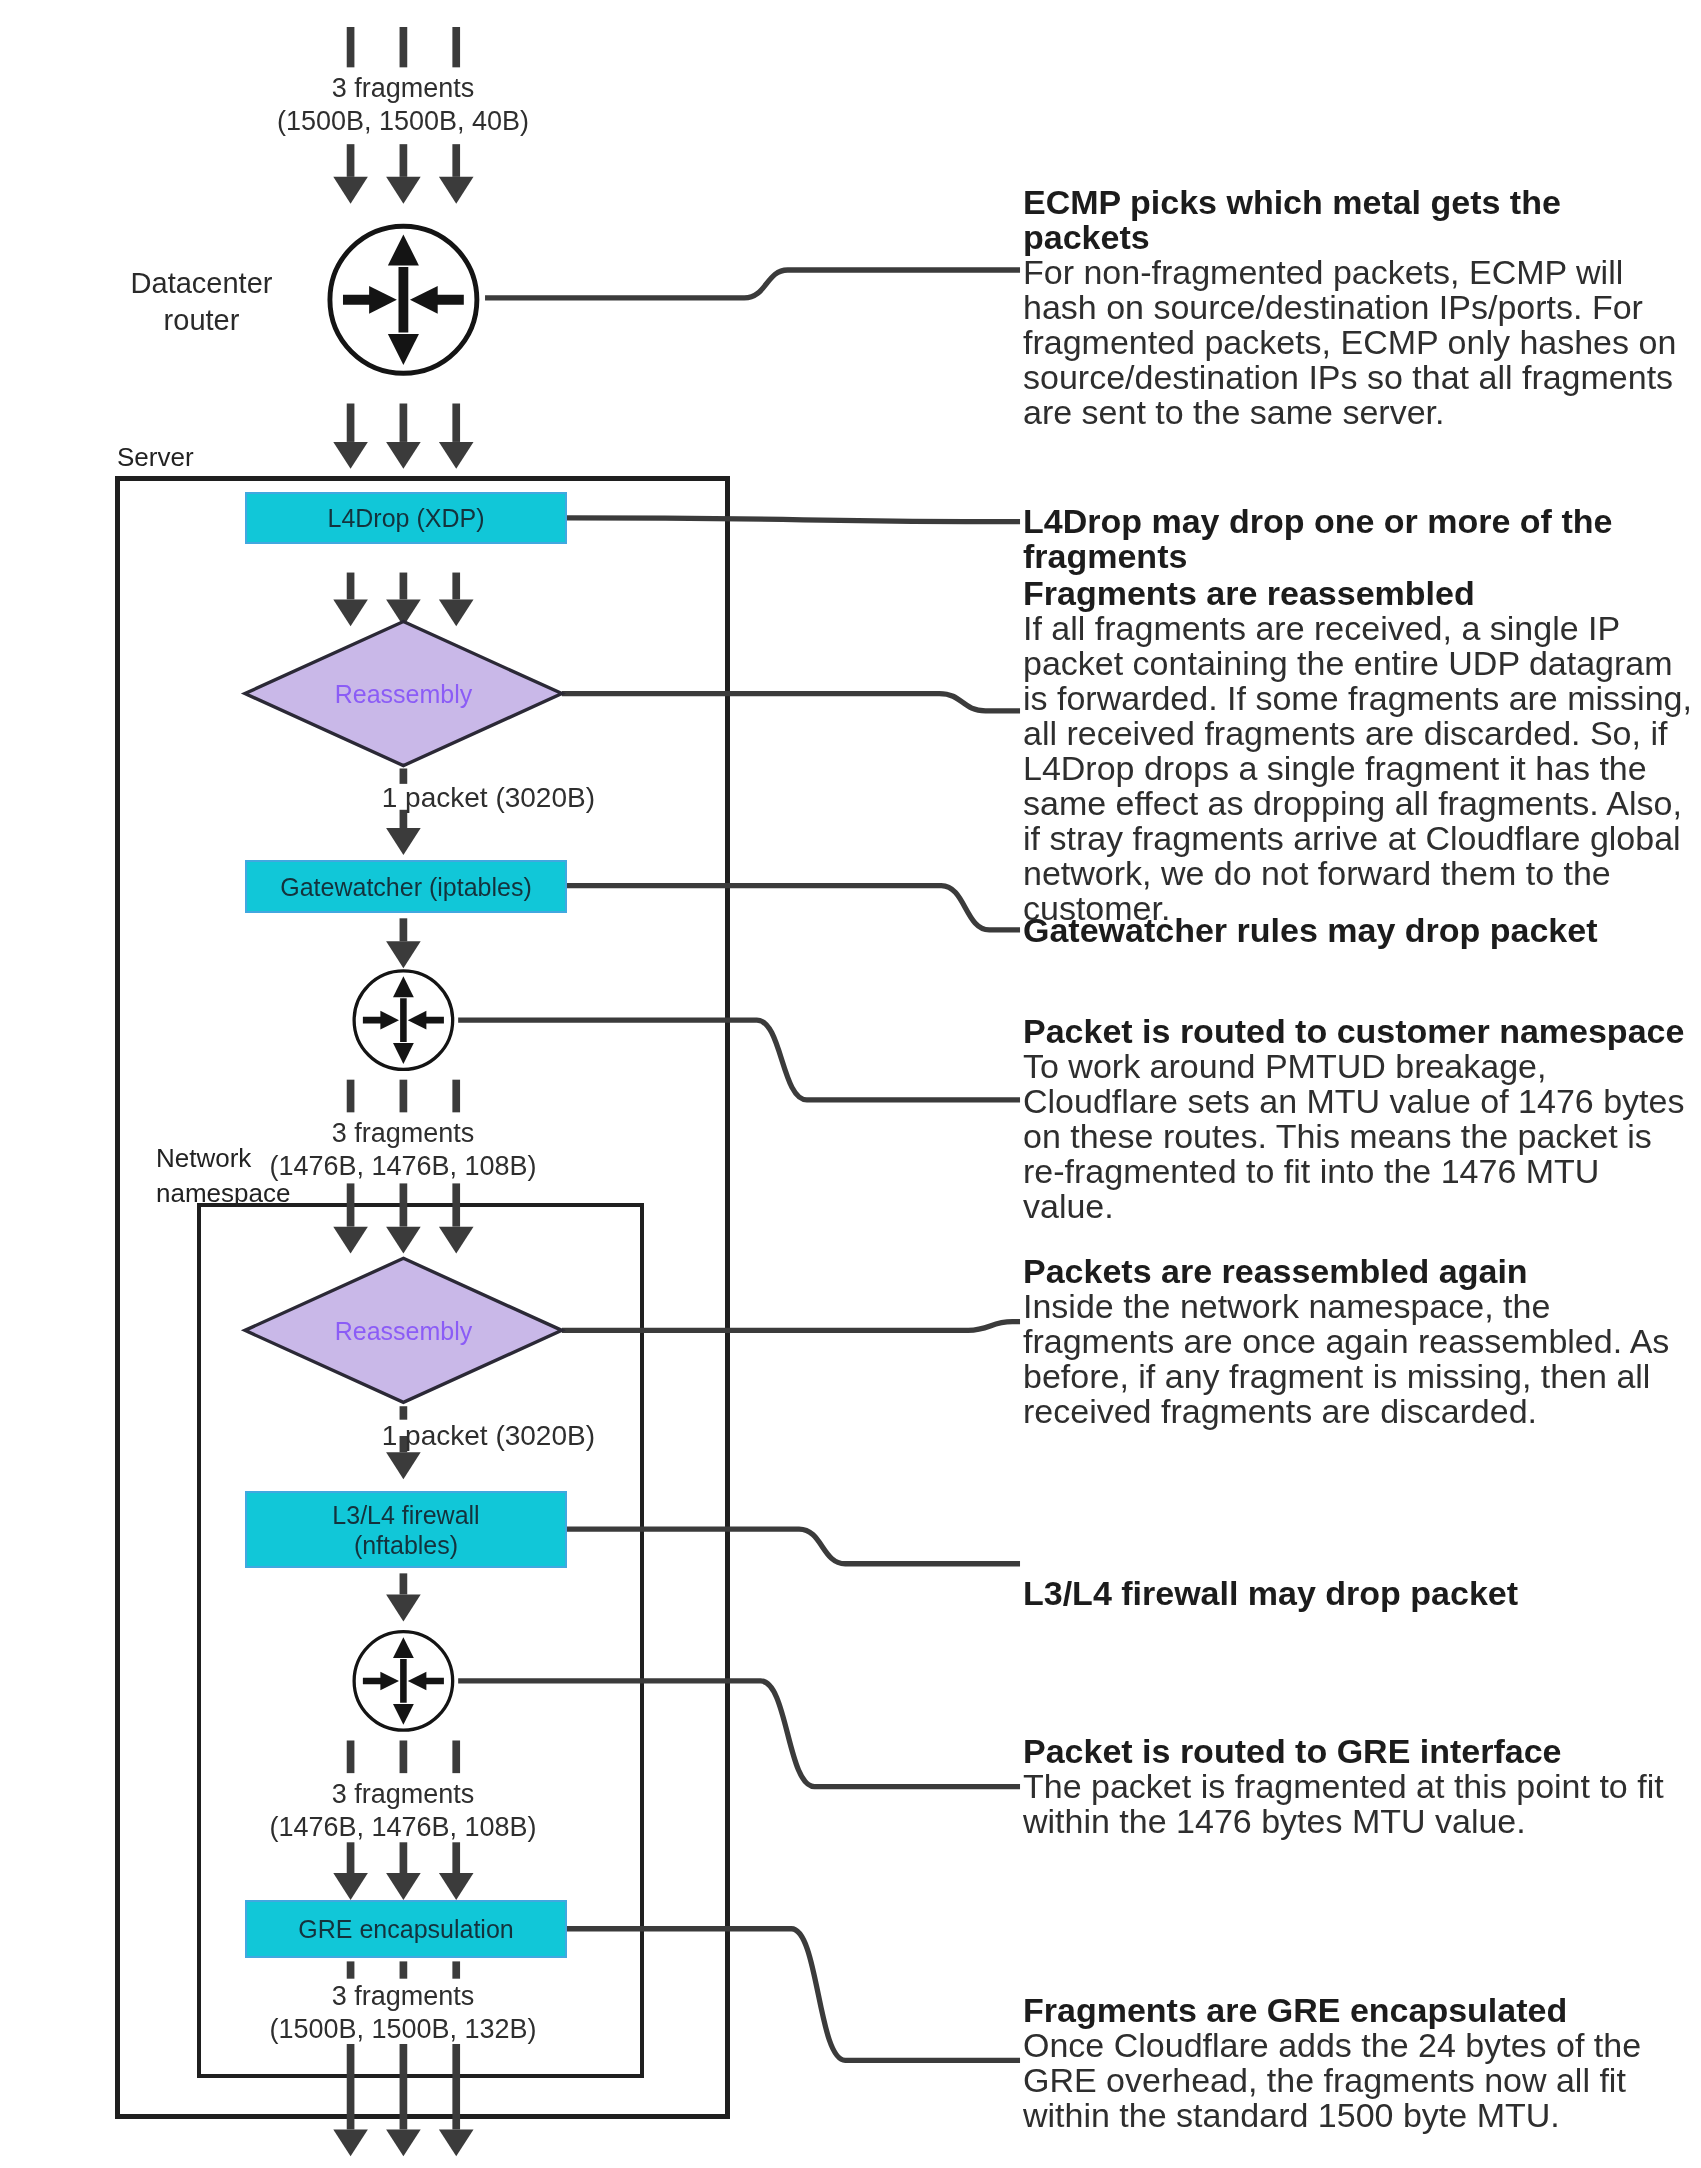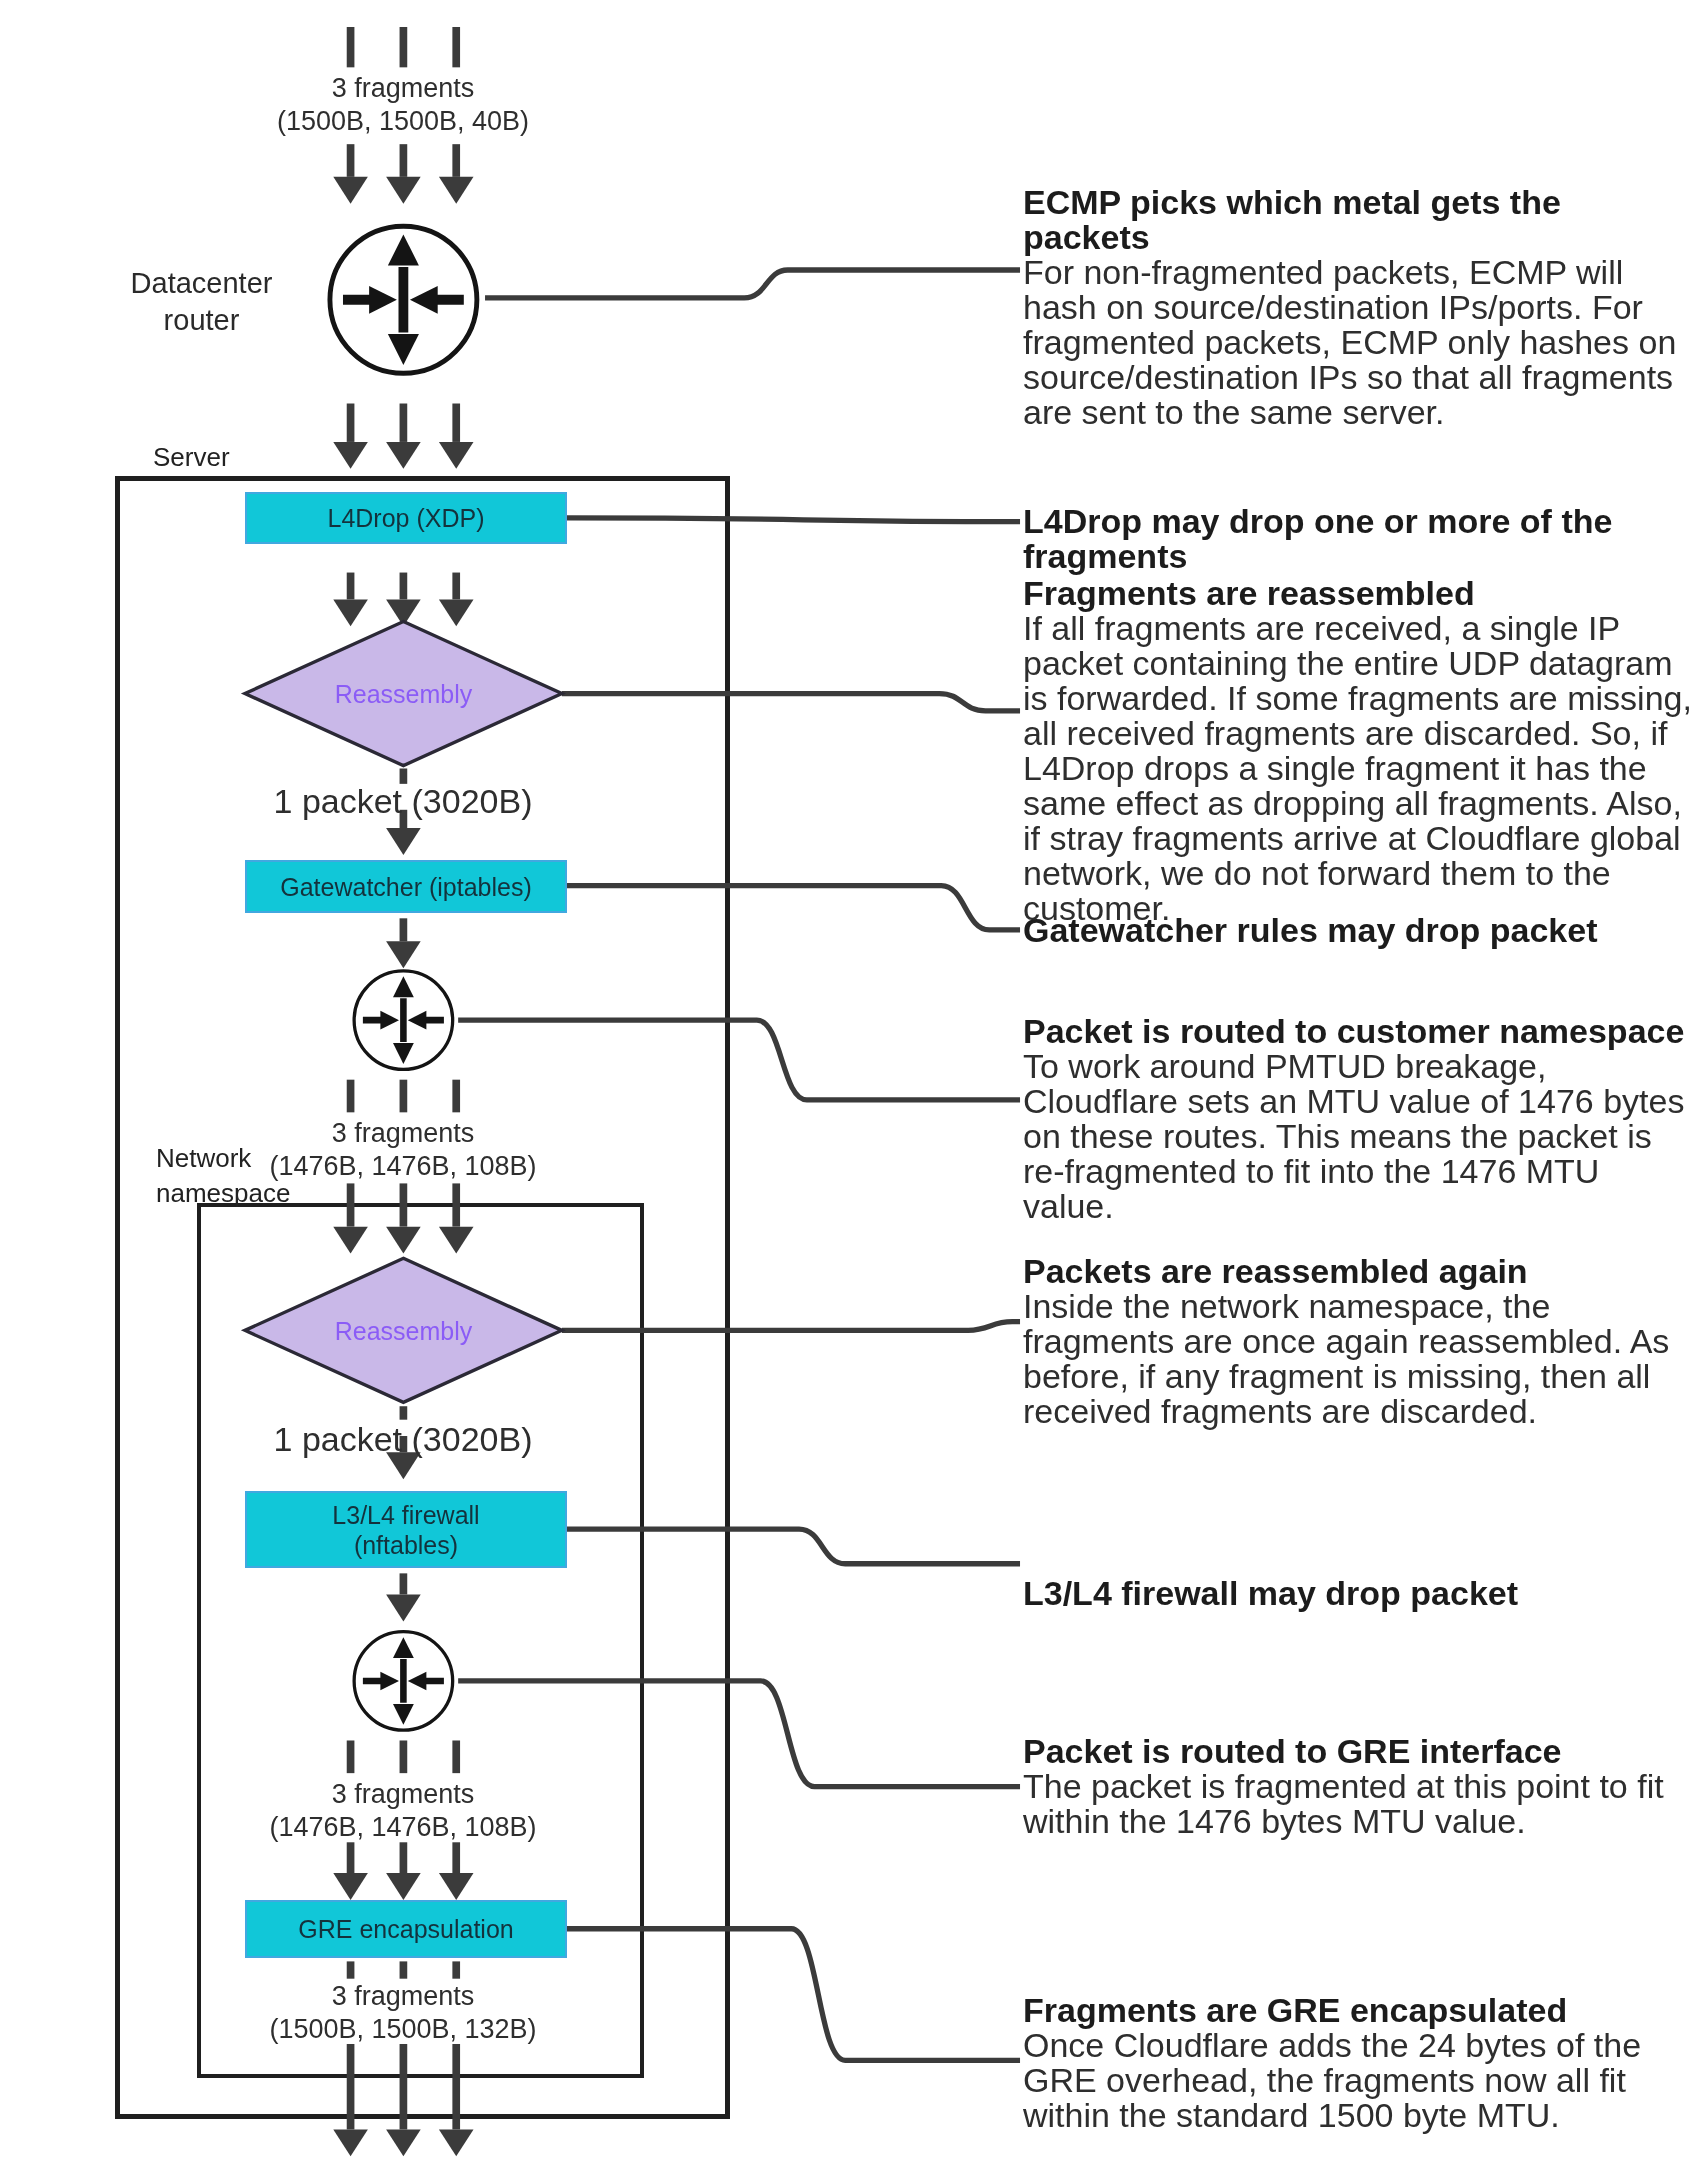--- a/index.html
+++ b/index.html
@@ -16,21 +16,21 @@
     display:flex; flex-direction:column; align-items:center; justify-content:center;
     text-align:center; font-size:25px; color:#14323c; line-height:30px;
   }
   .diamond-label {
     position:absolute; z-index:3; display:flex; align-items:center; justify-content:center;
     text-align:center; font-size:25px; color:#8b5cf6;
   }
   .flowlabel { position:absolute; z-index:3; text-align:center; font-size:27px; line-height:33px; color:#2e2e2e; }
   .biglabel  { position:absolute; z-index:3; text-align:center; font-size:29px; line-height:37px; color:#2a2a2a; }
   .sideLabel { position:absolute; z-index:3; font-size:26px; line-height:35px; color:#222; }
-  .packet    { position:absolute; z-index:3; text-align:center; font-size:34px; color:#2e2e2e; }
+  .packet    { position:absolute; z-index:3; text-align:right; font-size:28px; color:#2e2e2e; }
   .annotation { position:absolute; z-index:3; left:1023px; width:672px; font-size:34px; line-height:35px; color:#2e2e2e; }
   .annotation .h { font-weight:bold; color:#1c1c1c; }
 </style>
 </head>
 <body>
 
 <div class="canvas">
 
   <div class="frame" style="left:115px; top:476px; width:615px; height:1643px;"></div>
   <div class="frame nn" style="left:197px; top:1203px; width:447px; height:875px;"></div>
@@ -128,21 +128,21 @@
   <div class="flowlabel" style="left:211px; top:72px; width:384px;">
     <div>3 fragments</div>
     <div>(1500B, 1500B, 40B)</div>
   </div>
 
   <div class="biglabel" style="left:86px; top:265px; width:231px;">
     <div>Datacenter</div>
     <div>router</div>
   </div>
 
-  <div class="sideLabel" style="left:117px; top:440px;margin-left:36px;">Server</div>
+  <div class="sideLabel" style="left:117px; top:440px;">Server</div>
 
   <div class="cyanbox" style="left:245px; top:492px; width:322px; height:52px;">
     <div>L4Drop (XDP)</div>
   </div>
 
   <div class="diamond-label" style="left:245px; top:622px; width:317px; height:144px;">
     <div>Reassembly</div>
   </div>
 
   <div class="packet" style="left:211px; top:782px; width:384px;">1 packet (3020B)</div>

